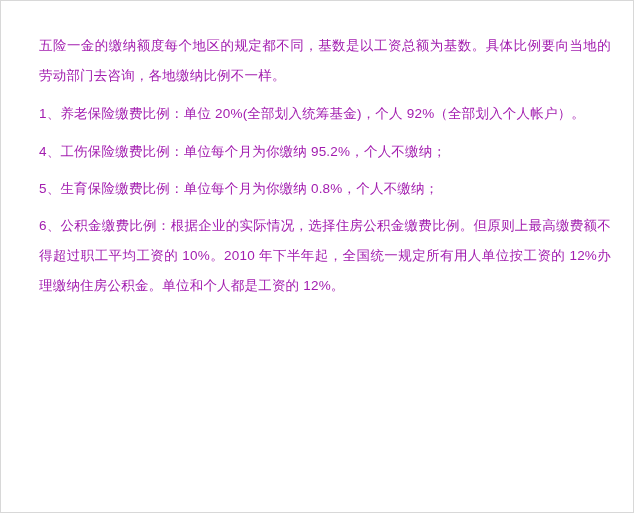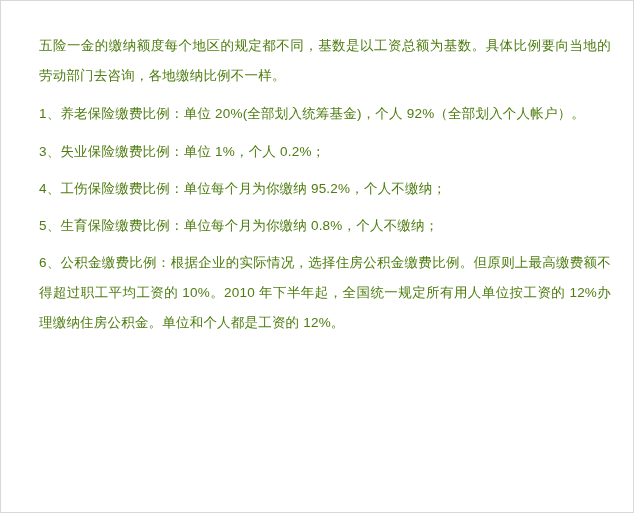--- a/index.html
+++ b/index.html
@@ -24,38 +24,37 @@
   }
   .doc-body {
     position: absolute;
     left: 38px;
     top: 30px;
     right: 22px;
     font-size: 13.5px;
     line-height: 30px;
     letter-spacing: 0.2px;
     text-align: justify;
-    color: #4d7c0f;
+    color: #a21caf;
   }
   .para {
     margin: 0 0 8px 0;
     text-indent: 0;
   }
   .para.tight {
     margin-bottom: 7px;
   }
   .para.last {
     margin-bottom: 4px;
   }
 </style>
 </head>
 <body>
 
 <div class="page">
   <div class="doc-body">
     <p class="para">五险一金的缴纳额度每个地区的规定都不同，基数是以工资总额为基数。具体比例要向当地的劳动部门去咨询，各地缴纳比例不一样。</p>
     <p class="para">1、养老保险缴费比例：单位 20%(全部划入统筹基金)，个人 92%（全部划入个人帐户）。</p>
-    <p class="para tight">3、失业保险缴费比例：单位 1%，个人 0.2%；</p>
     <p class="para tight">4、工伤保险缴费比例：单位每个月为你缴纳 95.2%，个人不缴纳；</p>
     <p class="para tight">5、生育保险缴费比例：单位每个月为你缴纳 0.8%，个人不缴纳；</p>
     <p class="para last">6、公积金缴费比例：根据企业的实际情况，选择住房公积金缴费比例。但原则上最高缴费额不得超过职工平均工资的 10%。2010 年下半年起，全国统一规定所有用人单位按工资的 12%办理缴纳住房公积金。单位和个人都是工资的 12%。</p>
   </div>
 </div>
 
 </body></html>

